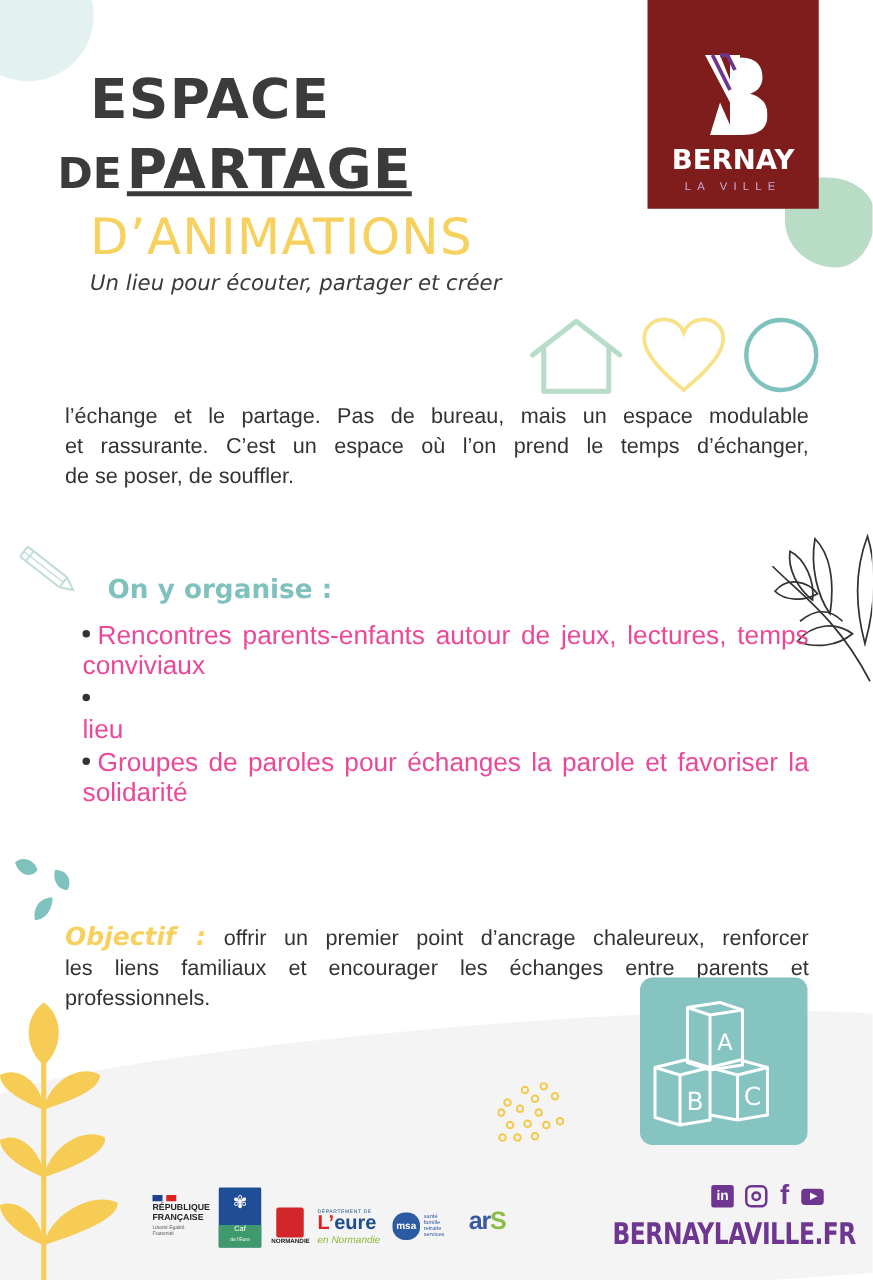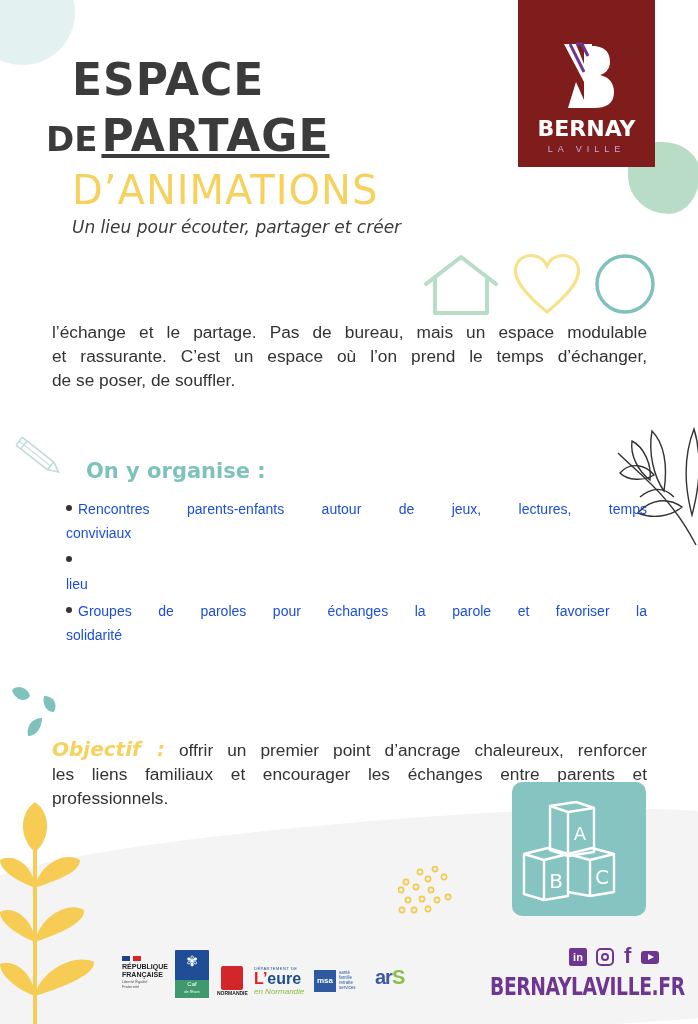--- a/index.html
+++ b/index.html
@@ -31,21 +31,21 @@
     
     .icon-row svg { position: absolute; }
 
     
     .para { left: 52px; top: 320px; width: 595px; font-size: 17.3px; line-height: 24px; text-align: justify; color: #333; }
     .para .line { display: block; text-align: justify; text-align-last: justify; }
     .para .line.last { text-align-last: left; }
 
     .section-h { left: 66px; top: 459px; font-size: 21px; font-weight: bold; color: #7fc1bd; font-family: "DejaVu Sans", sans-serif; margin-left: 20px; }
 
-    .list { left: 66px; top: 497px; width: 581px; font-size: 14px; line-height: 24px; color: #1d4ed8; }
+    .list { left: 66px; top: 497px; width: 581px; font-size: 21px; line-height: 24px; color: #ec4899; }
     .list-item { position: relative; margin-bottom: 3px; }
     .list-item .l1 { display: block; text-align: justify; text-align-last: justify; }
     .list-item .l2 { display: block; }
     .bullet { display: inline-block; width: 6px; height: 6px; border-radius: 50%; background: #333; margin-right: 6px; vertical-align: middle; position: relative; top: -2px; }
 
     .objective { left: 52px; top: 714px; width: 595px; font-size: 17.3px; line-height: 24px; color: #333; margin-top: 23px; }
     .objective .line { display: block; text-align: justify; text-align-last: justify; }
     .objective .line.last { text-align-last: left; }
     .obj-label { color: #f7d15e; font-weight: bold; font-style: italic; font-size: 20px; font-family: "DejaVu Sans", sans-serif; }
 
@@ -56,21 +56,21 @@
     .partner { position: absolute; }
     .rf-text { font-size: 7px; font-weight: bold; color: #222; line-height: 8px; }
     .rf-small { font-size: 4px; color: #555; line-height: 5px; }
     .caf { width: 34px; height: 48px; background: #1f4e96; border-radius: 1px; }
     .caf-bottom { position: absolute; left: 0; bottom: 0; width: 100%; height: 18px; background: #3e9a6c; color: #fff; font-size: 6px; text-align: center; line-height: 9px; }
     .norm-flag { width: 22px; height: 24px; background: #d3262b; border-radius: 2px; }
     .norm-txt { font-size: 5px; color: #222; font-weight: bold; }
     .eure-big { font-size: 16px; font-weight: bold; color: #1e4e8c; letter-spacing: 0px; line-height: 16px; }
     .eure-l { color: #d22; }
     .eure-sub { font-size: 8px; font-style: italic; color: #8bbc3c; }
-    .msa-box { width: 22px; height: 22px; background: #2d5aa0; border-radius: 0; color: #fff; font-size: 8px; font-weight: bold; text-align: center; line-height: 22px; }
+    .msa-box { width: 22px; height: 22px; background: #2d5aa0; border-radius: 10px; color: #fff; font-size: 8px; font-weight: bold; text-align: center; line-height: 22px; }
     .msa-txt { font-size: 4.5px; color: #2d5aa0; line-height: 5px; }
     .ars { font-size: 20px; color: #3a5aa5; font-weight: bold; letter-spacing: -1px; }
     .ars .s { color: #89bd45; }
 
     .social { left: 569px; top: 948px; }
     .social span { position: absolute; }
     .site { left: 490px; top: 973px; font-size: 24px; font-weight: bold; color: #6e3591; letter-spacing: -0.5px; font-family: "DejaVu Sans", sans-serif; transform: scaleX(0.78); transform-origin: left top; white-space: nowrap; }
   </style>
 </head>
 <body>

